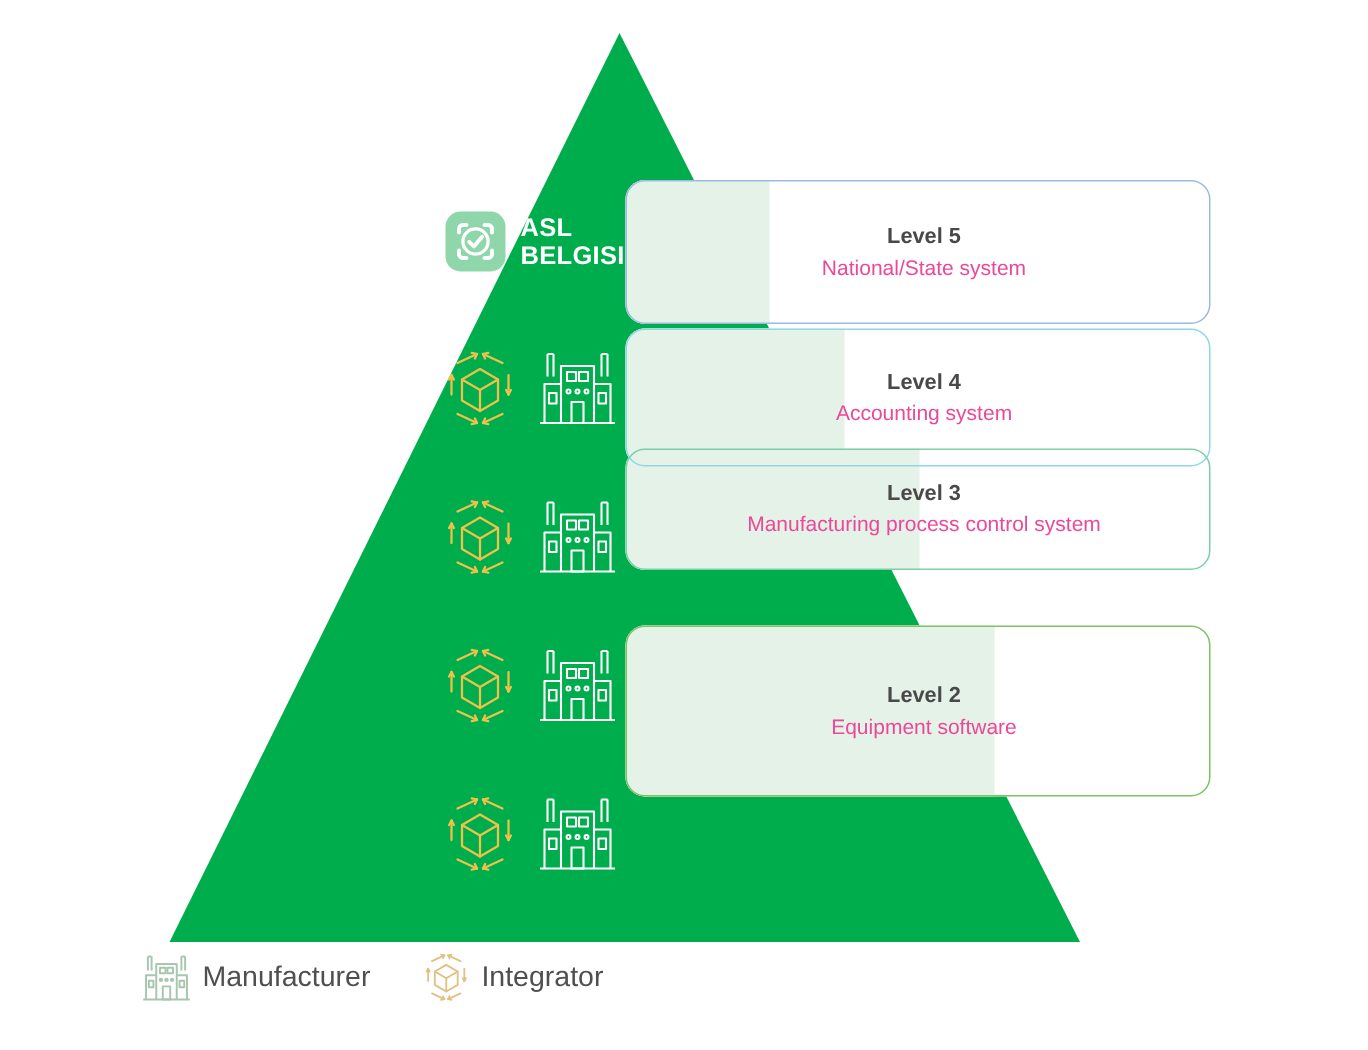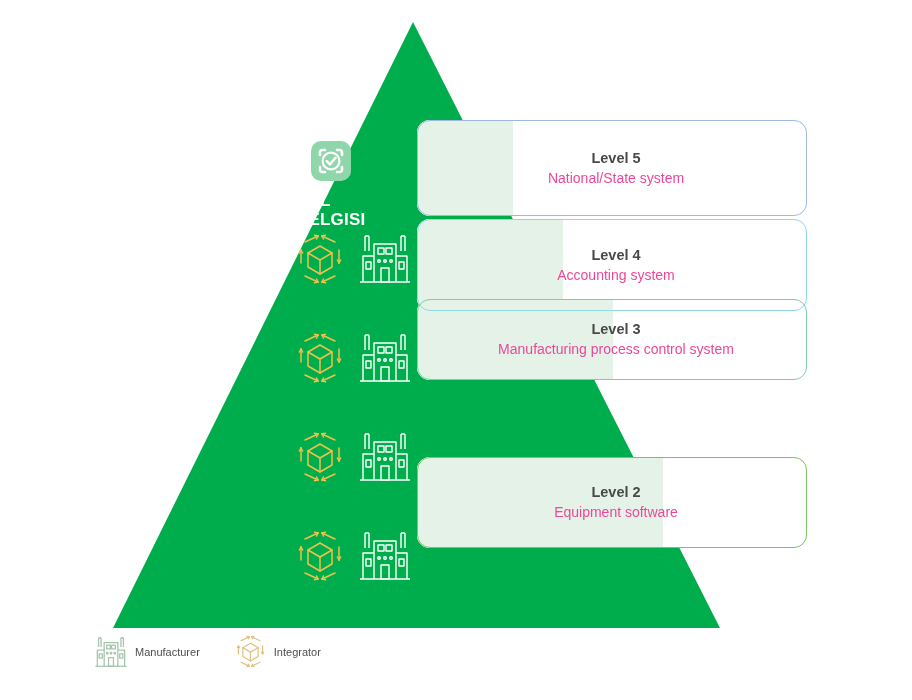--- a/index.html
+++ b/index.html
@@ -27,21 +27,20 @@
   }
 
   
   #asl-badge {
     position: absolute;
     left: 296px;
     top: 140px;
     display: flex;
     align-items: center;
     gap: 9px;
-    flex-direction: column;
   }
   #asl-badge .badge-text {
     color: #ffffff;
     font-weight: bold;
     font-size: 17px;
     line-height: 19px;
     letter-spacing: 0.2px;
   }
 
   
@@ -114,21 +113,21 @@
     display: flex;
     align-items: center;
     gap: 34px;
   }
   .legend-item {
     display: flex;
     align-items: center;
     gap: 7px;
   }
   .legend-label {
-    font-size: 11px;
+    font-size: 19px;
     color: #4f4f4f;
     line-height: 16px;
   }
 </style>
 </head>
 <body>
 
 <div id="stage">
 
   <svg id="pyramid-layer" viewBox="0 0 912 700" width="912" height="700">
@@ -158,21 +157,21 @@
   <div class="level-row" style="top:299px; height:81px;justify-content:center;">
     <div class="row-bg"></div>
     <div class="row-tint" style="width:196px;"></div>
     <div class="row-border" style="border-color:#7ccfa8;"></div>
     <div class="row-text">
       <div class="level-title">Level 3</div>
       <div class="level-subtitle">Manufacturing process control system</div>
     </div>
   </div>
 
-  <div class="level-row" style="top:417px; height:91px;margin-top:40px;">
+  <div class="level-row" style="top:417px; height:114px;">
     <div class="row-bg"></div>
     <div class="row-tint" style="width:246px;"></div>
     <div class="row-border" style="border-color:#7dc264;"></div>
     <div class="row-text">
       <div class="level-title">Level 2</div>
       <div class="level-subtitle">Equipment software</div>
     </div>
   </div>
 
 

